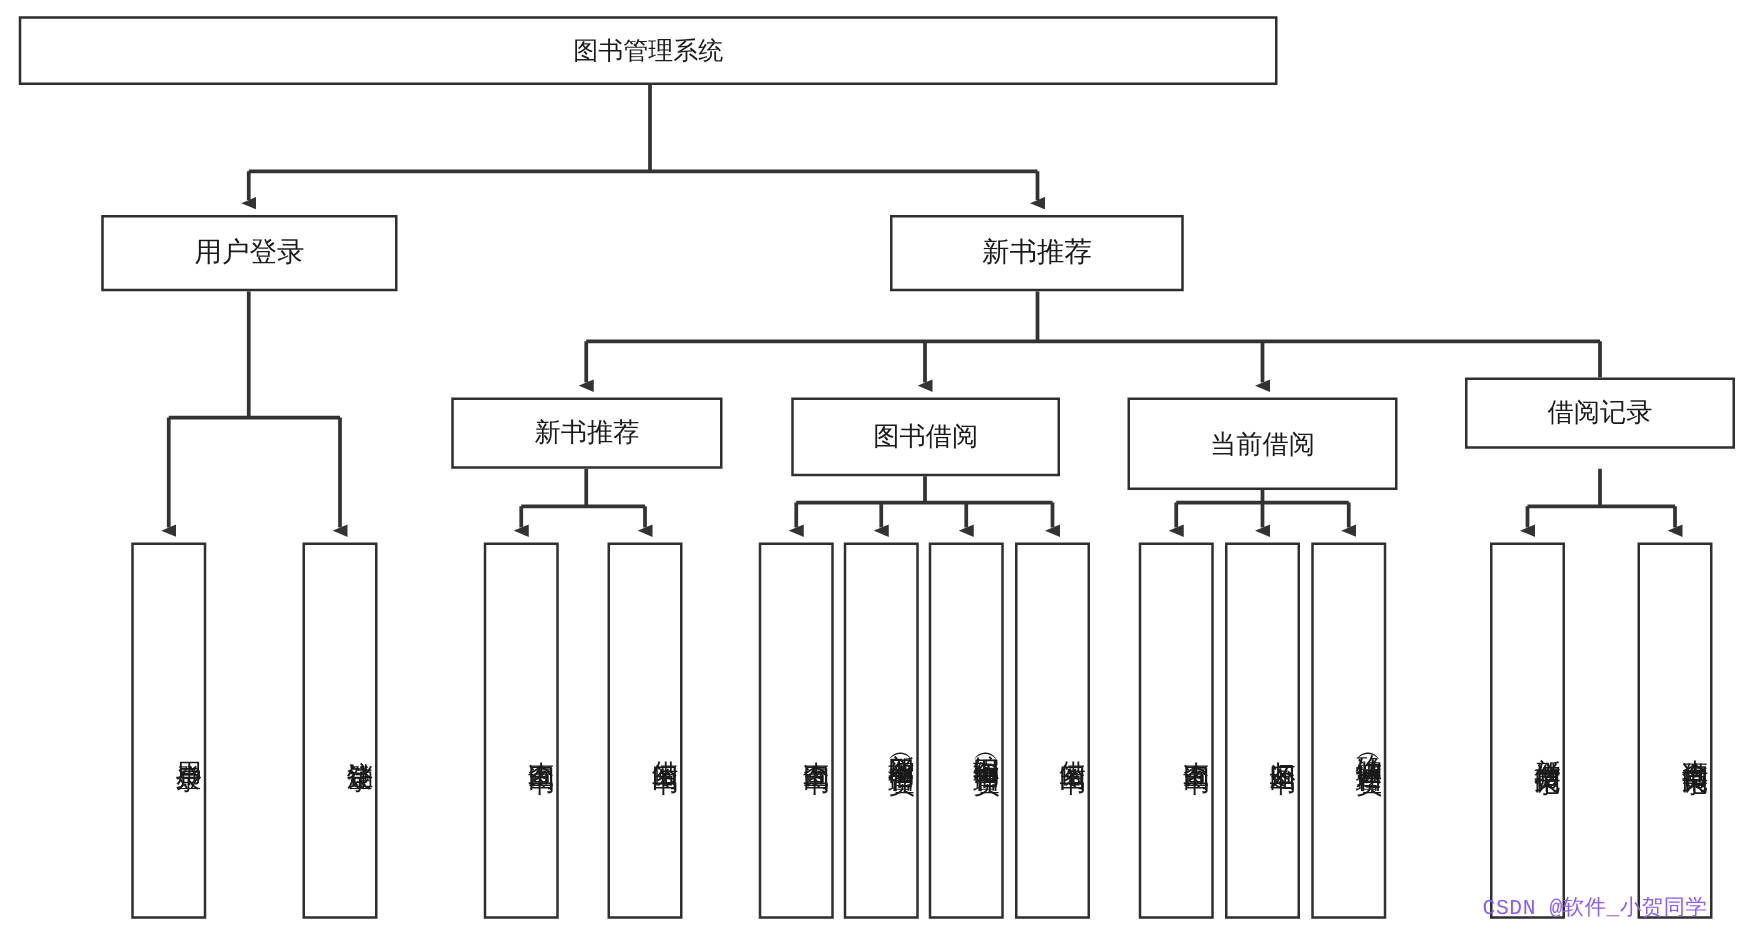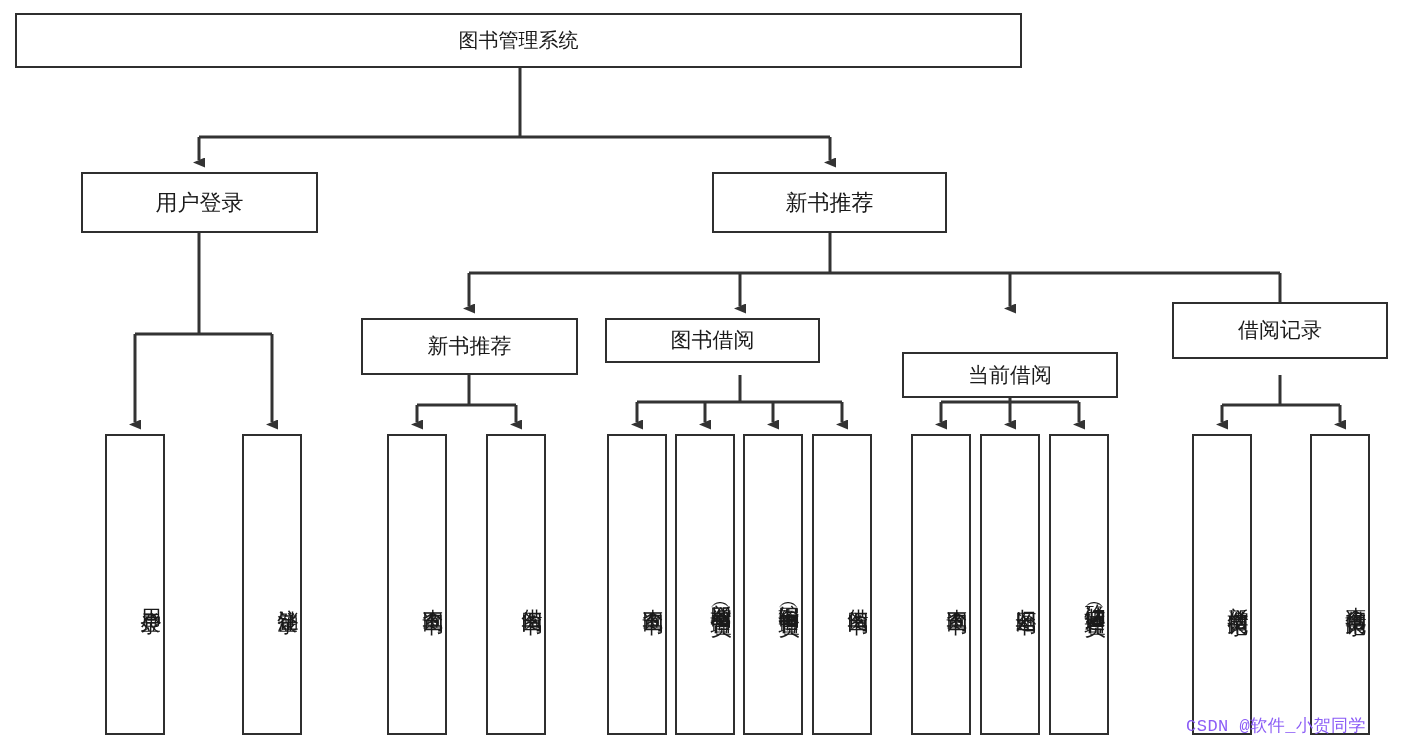--- a/index.html
+++ b/index.html
@@ -137,24 +137,24 @@
   <div class="node level2" style="left:81px; top:172px; width:237px; height:61px;">
     <span>用户登录</span>
   </div>
   <div class="node level2" style="left:712px; top:172px; width:235px; height:61px;">
     <span>新书推荐</span>
   </div>
 
   <div class="node level3" style="left:361px; top:318px; width:217px; height:57px;text-align:right;">
     <span>新书推荐</span>
   </div>
-  <div class="node level3" style="left:605px; top:318px; width:215px; height:45px;font-family:Liberation Serif, serif;">
+  <div class="node level3" style="left:633px; top:318px; width:215px; height:63px;font-family:Liberation Serif, serif;">
     <span>图书借阅</span>
   </div>
-  <div class="node level3" style="left:902px; top:318px; width:216px; height:46px;margin-top:34px;">
+  <div class="node level3" style="left:902px; top:318px; width:216px; height:74px;">
     <span>当前借阅</span>
   </div>
   <div class="node level3" style="left:1172px; top:302px; width:216px; height:57px;">
     <span>借阅记录</span>
   </div>
 
   <div class="node leaf" style="left:105px; top:434px; width:60px; height:301px;">
     <span class="vtext">用户登录</span>
   </div>
   <div class="node leaf" style="left:242px; top:434px; width:60px; height:301px;">

